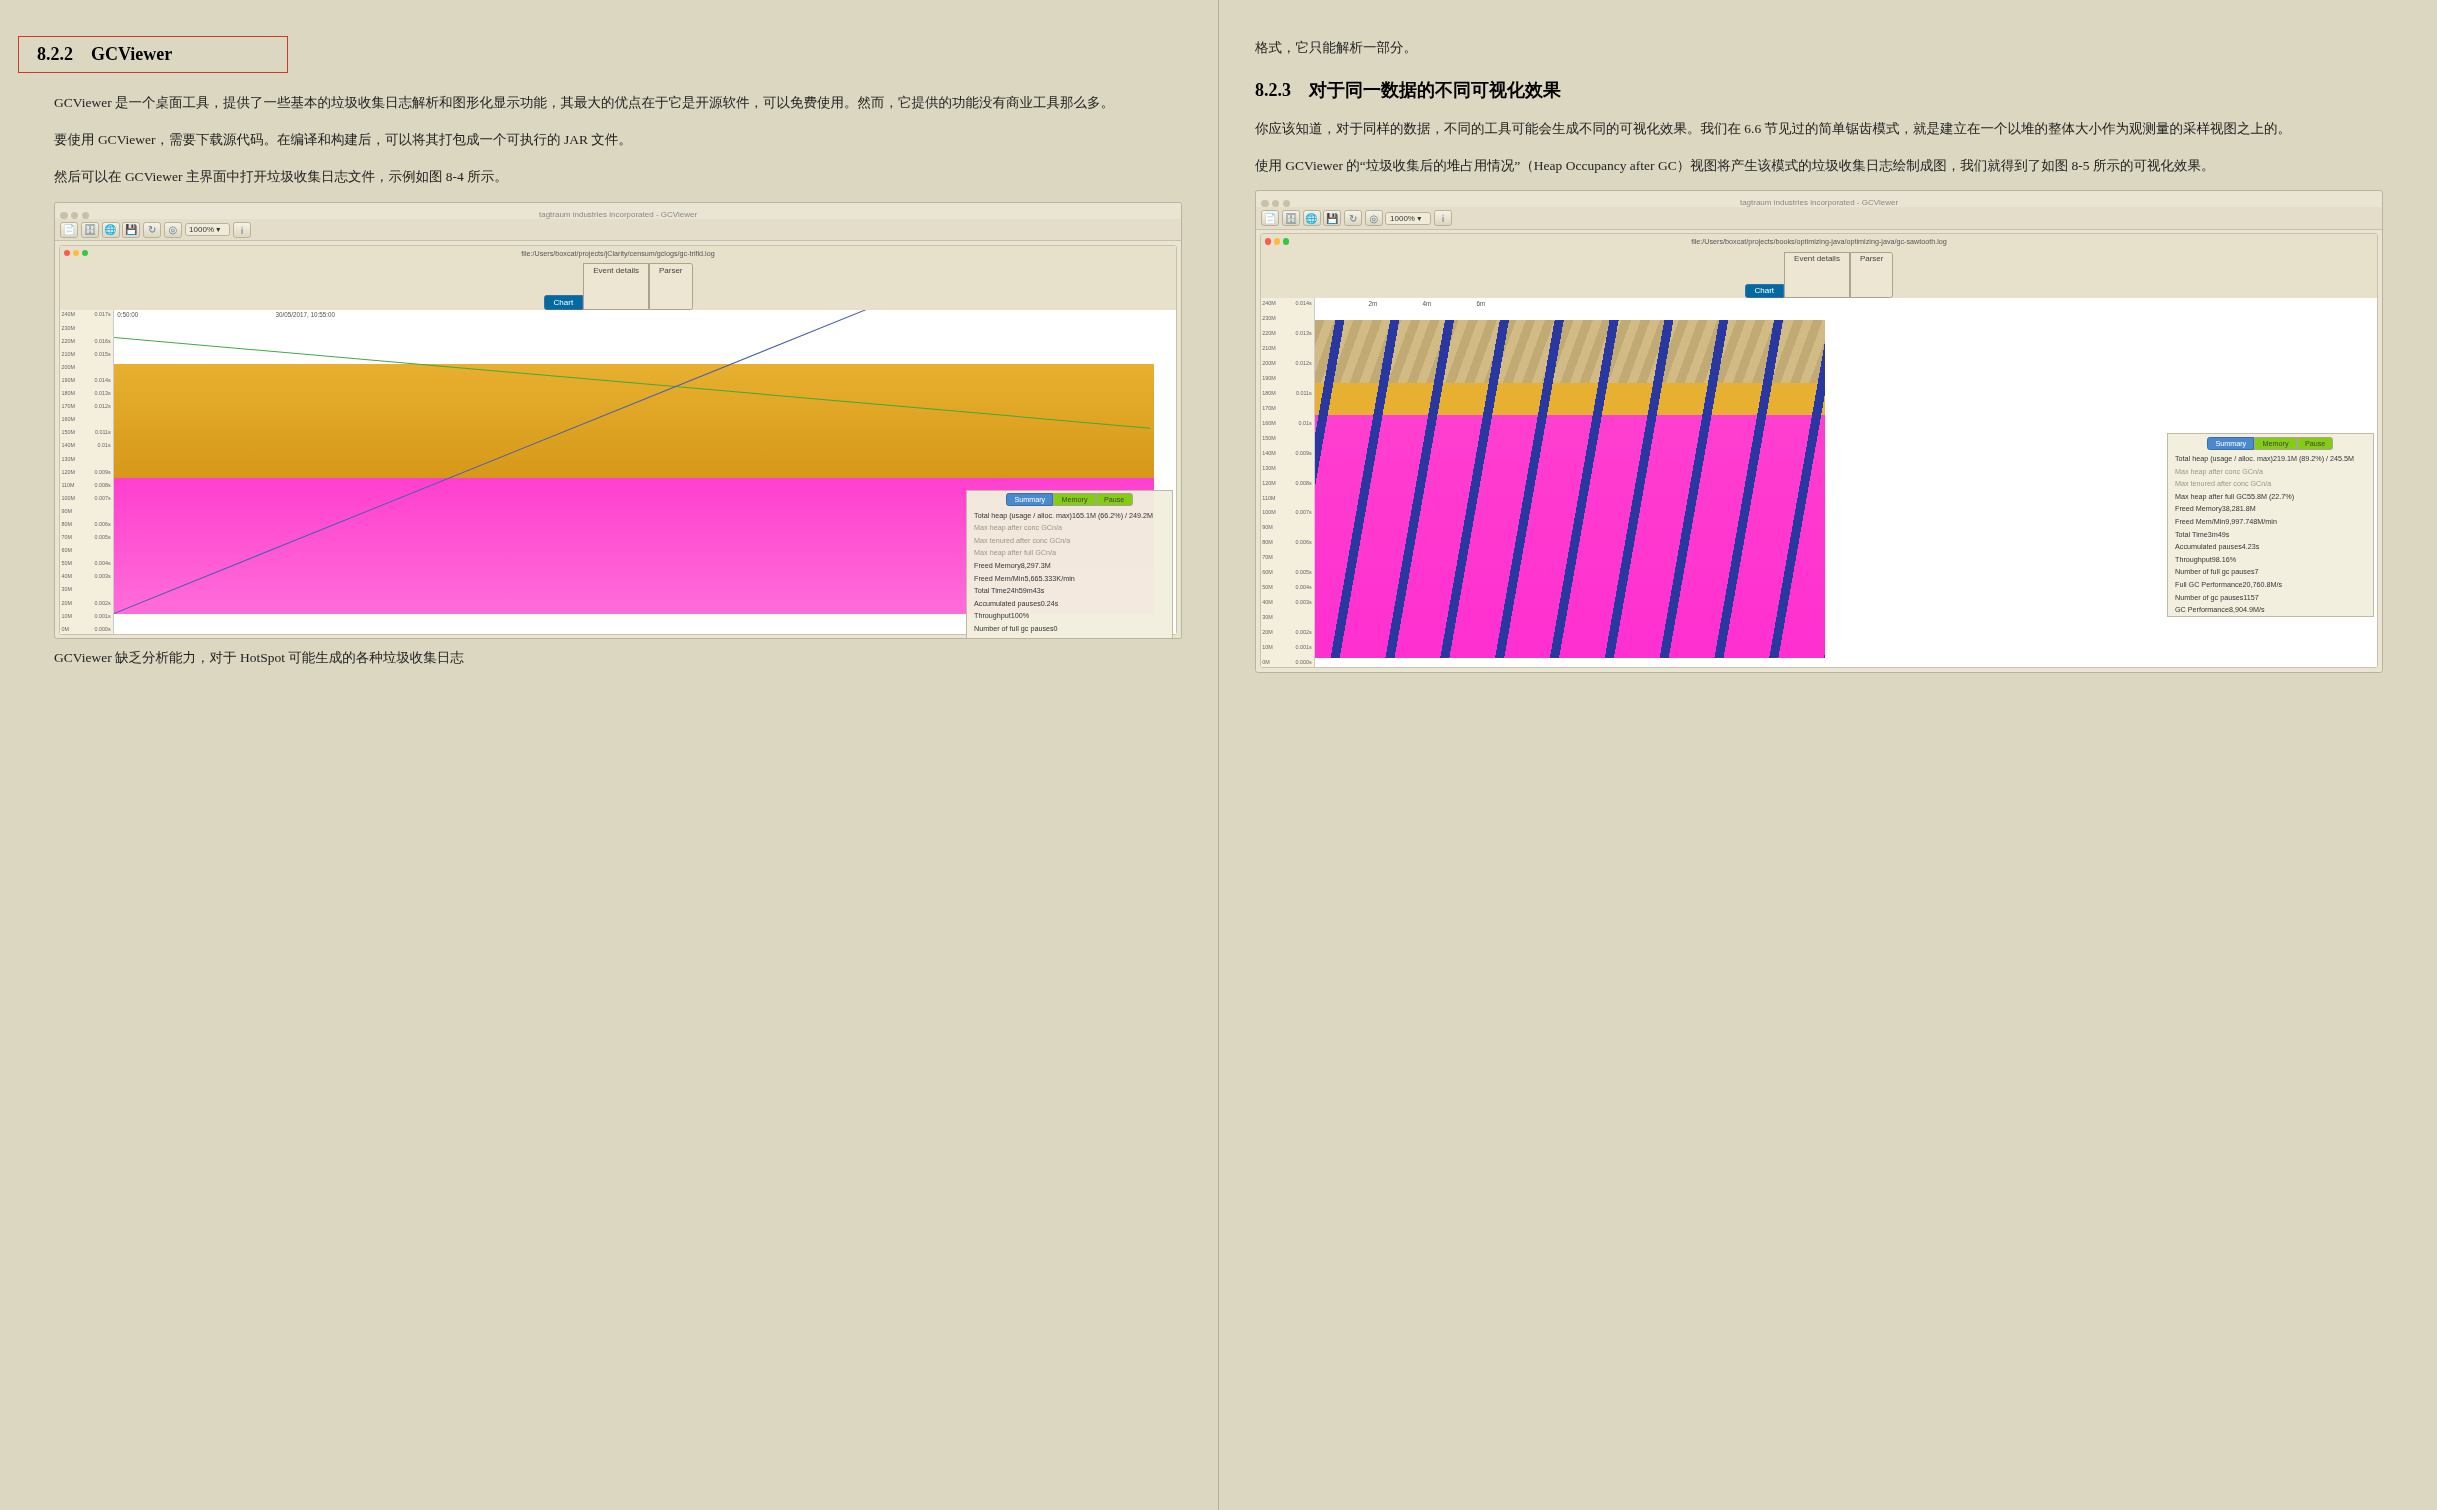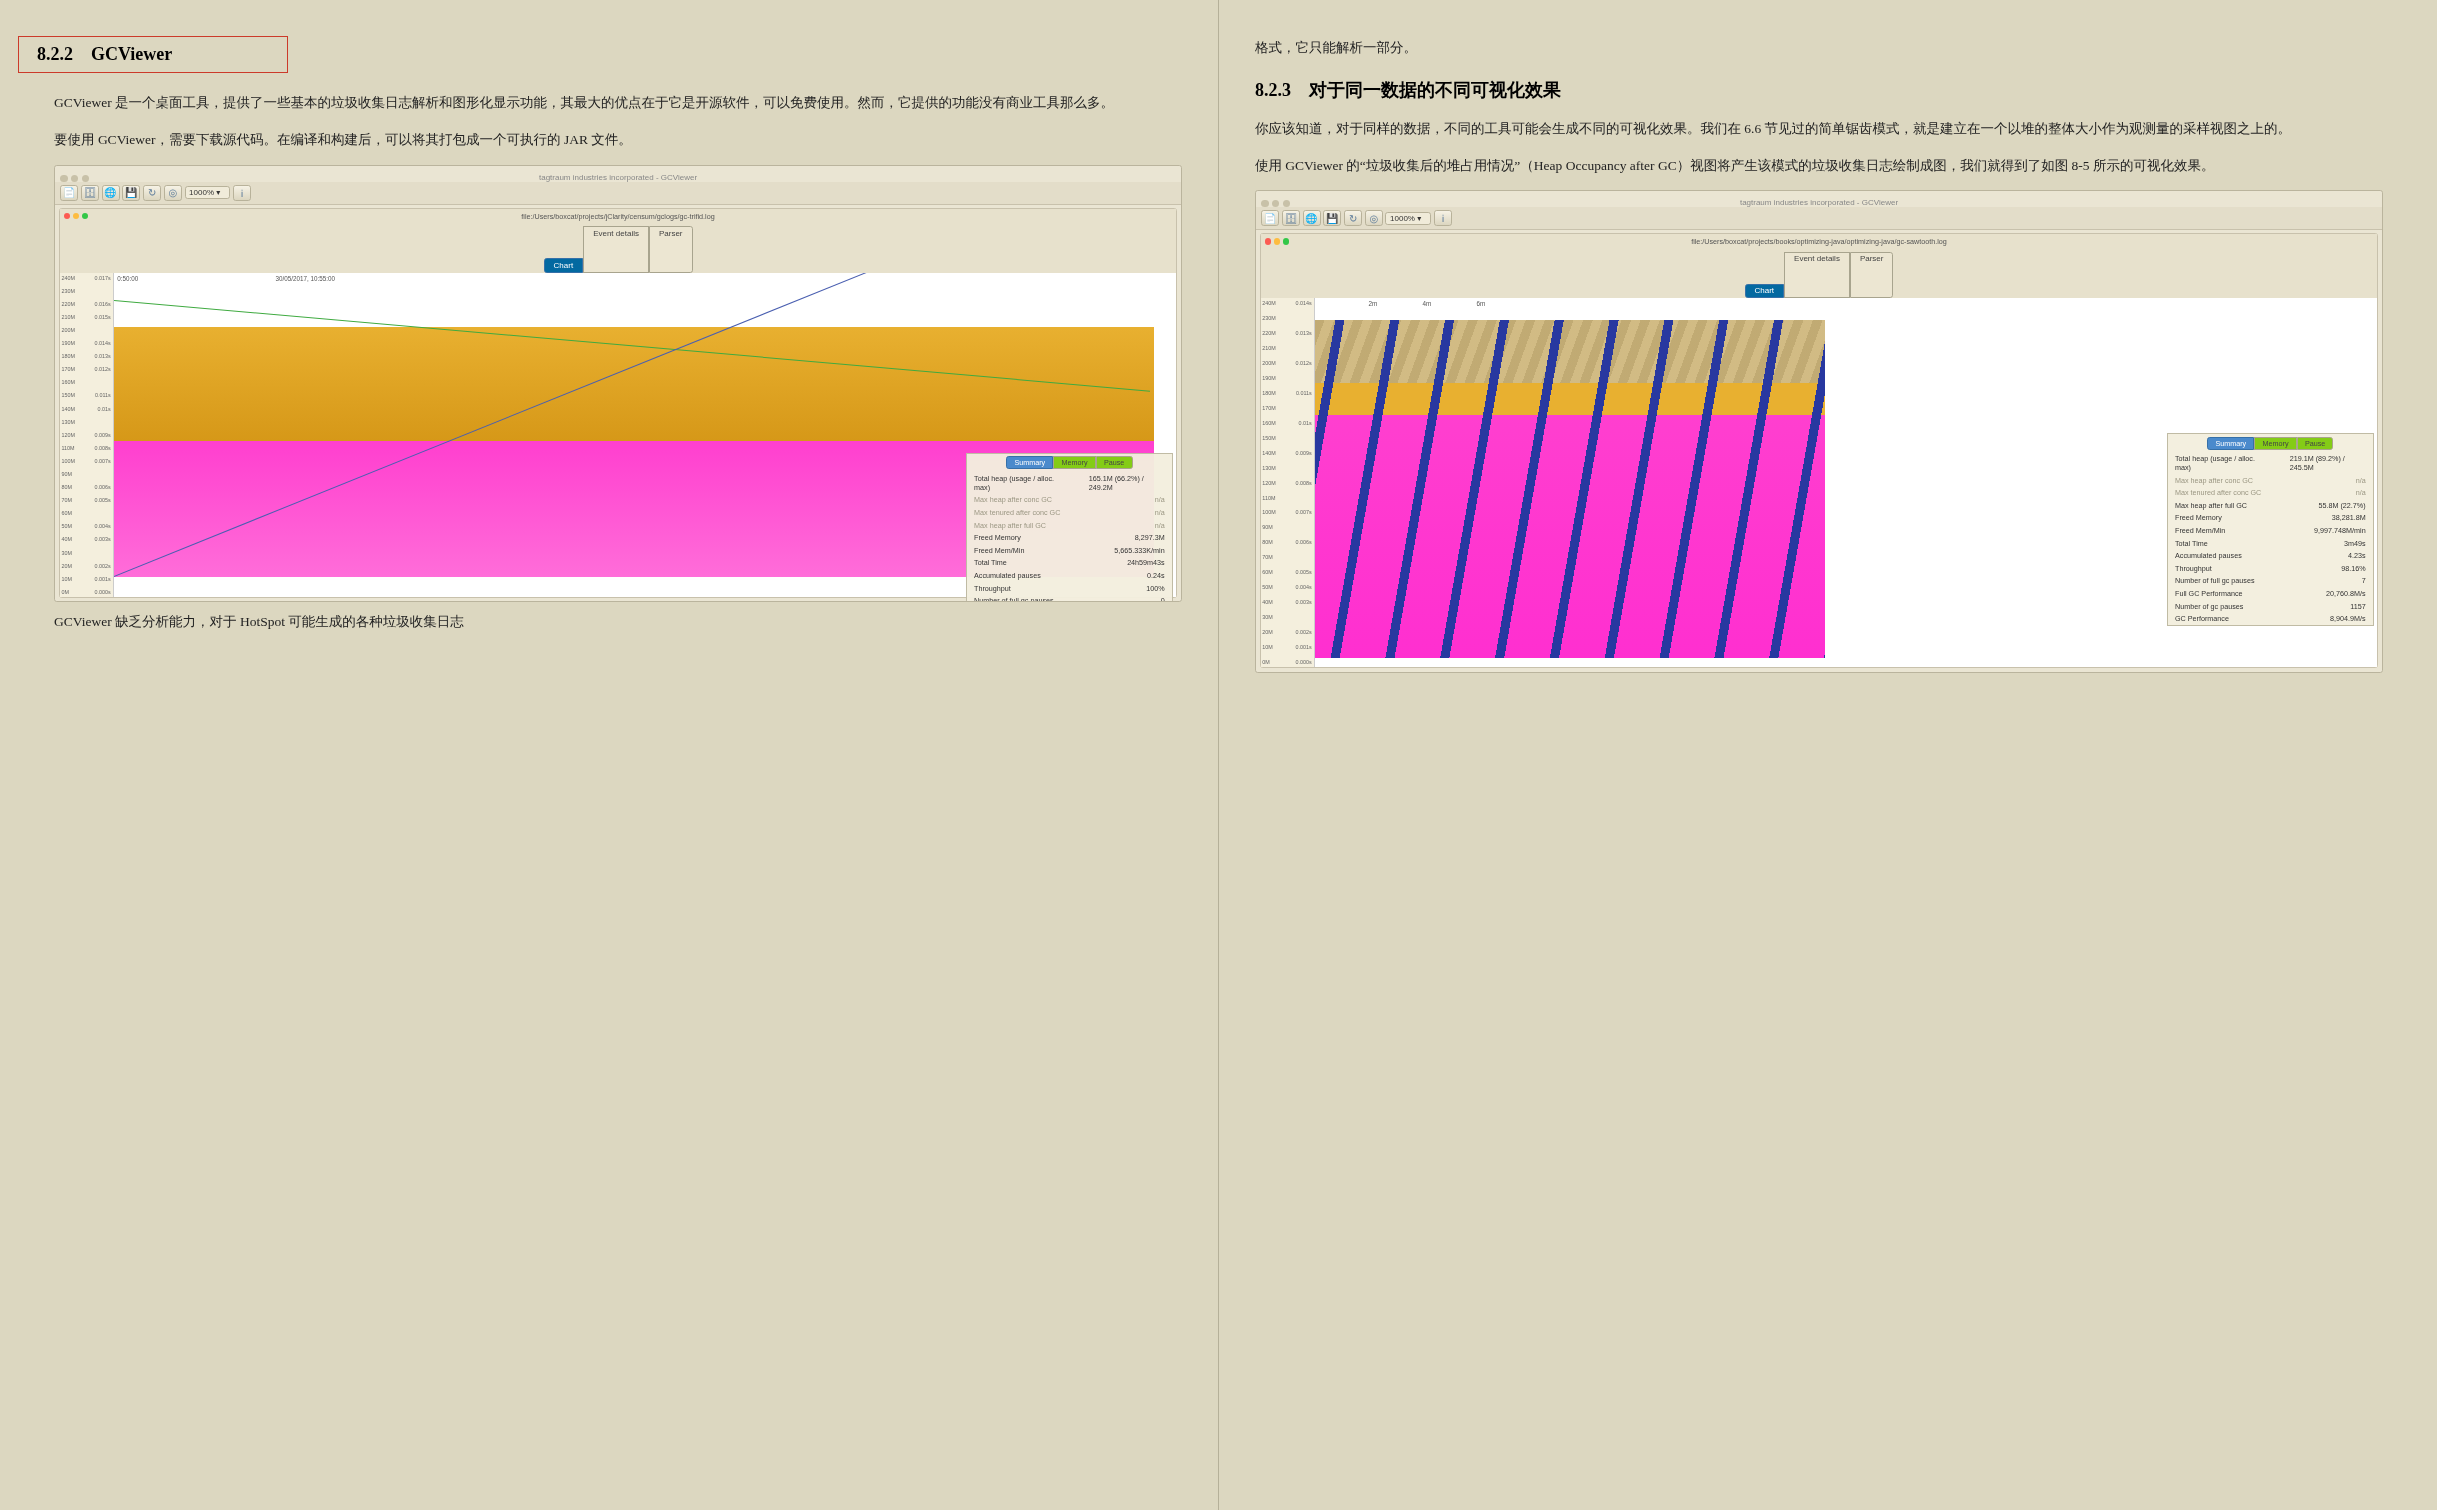--- a/index.html
+++ b/index.html
@@ -174,22 +174,22 @@
   }
   .summary-tabs {
     display:flex;justify-content:center;padding:2.7px;
     gap:0;
   }
   .stab{padding:0.9px 7.2px;border:0.9px solid #a8a48e;background:#84cc16;color:#444;font-size:7.2px}
   .stab:first-child{border-radius:2.7px 0 0 2.7px}
   .stab:last-child{border-radius:0 2.7px 2.7px 0}
   .stab.active{background:#4a8acc;color:#fff;border-color:#3670a8}
   .stat-row {
-    display:flex;justify-content:space-between;
-    padding:1.8px 7.2px;color:#333;gap:23px;
+    display:flex;justify-content:flex-start;
+    padding:1.8px 7.2px;color:#333;
   }
   .stat-row.dim{color:#9b9783}
   .rect-yellow{
     position:absolute;left:0;top:54px;right:22.5px;bottom:48%;
     background:linear-gradient(180deg,#e8b030,#d69818);
   }
   .rect-pink{
     position:absolute;left:0;top:52%;right:22.5px;bottom:20px;
     background:linear-gradient(180deg,#ff3fcf,#ff6dd9);
   }
@@ -230,20 +230,21 @@
 <div class="column">
 
   <div class="heading-822">
     <span>8.2.2</span>
     &nbsp;&nbsp;
     <span>GCViewer</span>
   </div>
 
   <p>GCViewer 是一个桌面工具，提供了一些基本的垃圾收集日志解析和图形化显示功能，其最大的优点在于它是开源软件，可以免费使用。然而，它提供的功能没有商业工具那么多。</p>
   <p>要使用 GCViewer，需要下载源代码。在编译和构建后，可以将其打包成一个可执行的 JAR 文件。</p>
+  <p>然后可以在 GCViewer 主界面中打开垃圾收集日志文件，示例如图 8-4 所示。</p>
 
   
   <div class="gcviewer-window">
     <div class="titlebar">
       <div class="traffic-lights">
         <span></span>
         <span></span>
         <span></span>
       </div>
       <span>tagtraum industries incorporated - GCViewer</span>

